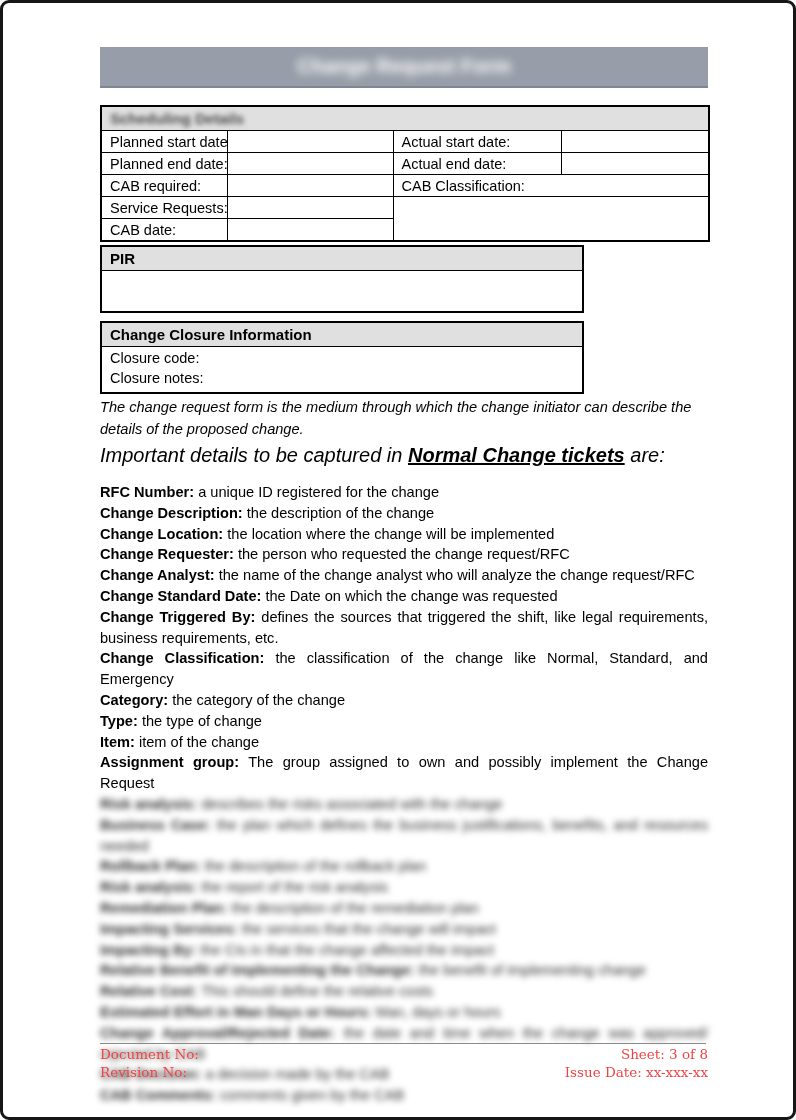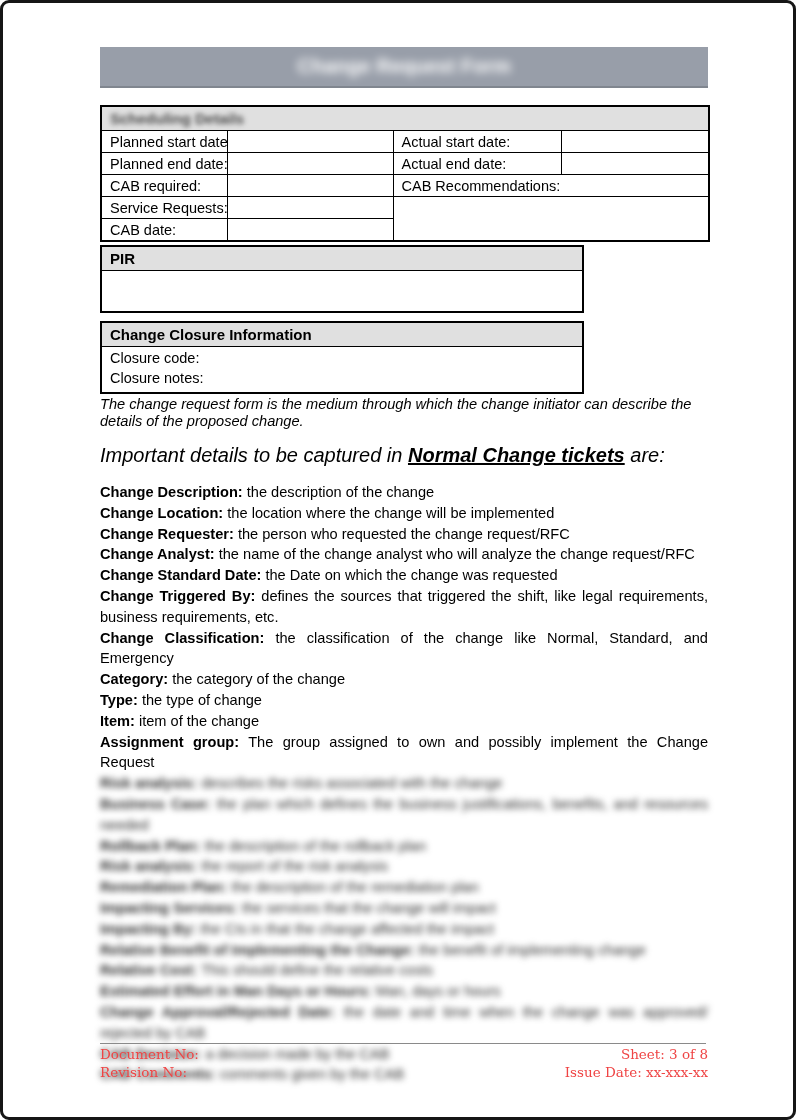--- a/index.html
+++ b/index.html
@@ -37,21 +37,21 @@
   }
   .blur-mid { filter: blur(2.6px); color:#4a4a4a; }
   .sched { top: 102px; }
   .pir { top: 242px; }
   .pir td.blank { height: 40px; }
   .closure { top: 318px; }
   .closure td.lines { height: auto; padding: 2px 4px 4px 8px; }
   .closure .line { display:block; font-size: 14.5px; line-height: 19.5px; }
 
   
-  .intro { top: 393px; font-style: italic; font-size: 14.6px; line-height: 17px; }
+  .intro { top: 393px; font-style: italic; font-size: 14.6px; line-height: 22px; }
   .heading { top: 441px; font-style: italic; font-size: 20px; }
   .heading .emph { font-weight: bold; text-decoration: underline; }
 
   
   .deflist { top: 479px; font-size: 14.6px; line-height: 20.8px; }
   .def-line { text-align: justify; }
   .def-line b { font-weight: bold; }
   .blurline { filter: blur(3px); color: #2e2e2e; }
 
   
@@ -94,21 +94,21 @@
       </tr>
       <tr>
         <td>Planned end date:</td>
         <td></td>
         <td>Actual end date:</td>
         <td></td>
       </tr>
       <tr>
         <td>CAB required:</td>
         <td></td>
-        <td colspan="2">CAB Recommendations:</td>
+        <td colspan="2">CAB Classification:</td>
       </tr>
       <tr>
         <td>Service Requests:</td>
         <td></td>
         <td colspan="2" rowspan="2"></td>
       </tr>
       <tr>
         <td>CAB date:</td>
         <td></td>
       </tr>
@@ -143,20 +143,21 @@
       </tr>
     </tbody>
       </table>
   </div>
 
   <p class="abs intro" style="margin:0">The change request form is the medium through which the change initiator can describe the details of the proposed change.</p>
 
   <p class="abs heading" style="margin:0"><span>Important details to be captured in </span><span class="emph">Normal Change tickets</span><span> are:</span></p>
 
   <div class="abs deflist">
+    <div class="def-line"><b>RFC Number:</b> <span>a unique ID registered for the change</span></div>
     <div class="def-line"><b>Change Description:</b> <span>the description of the change</span></div>
     <div class="def-line"><b>Change Location:</b> <span>the location where the change will be implemented</span></div>
     <div class="def-line"><b>Change Requester:</b> <span>the person who requested the change request/RFC</span></div>
     <div class="def-line"><b>Change Analyst:</b> <span>the name of the change analyst who will analyze the change request/RFC</span></div>
     <div class="def-line"><b>Change Standard Date:</b> <span>the Date on which the change was requested</span></div>
     <div class="def-line"><b>Change Triggered By:</b> <span>defines the sources that triggered the shift, like legal requirements, business requirements, etc.</span></div>
     <div class="def-line"><b>Change Classification:</b> <span>the classification of the change like Normal, Standard, and Emergency</span></div>
     <div class="def-line"><b>Category:</b> <span>the category of the change</span></div>
     <div class="def-line"><b>Type:</b> <span>the type of change</span></div>
     <div class="def-line"><b>Item:</b> <span>item of the change</span></div>

